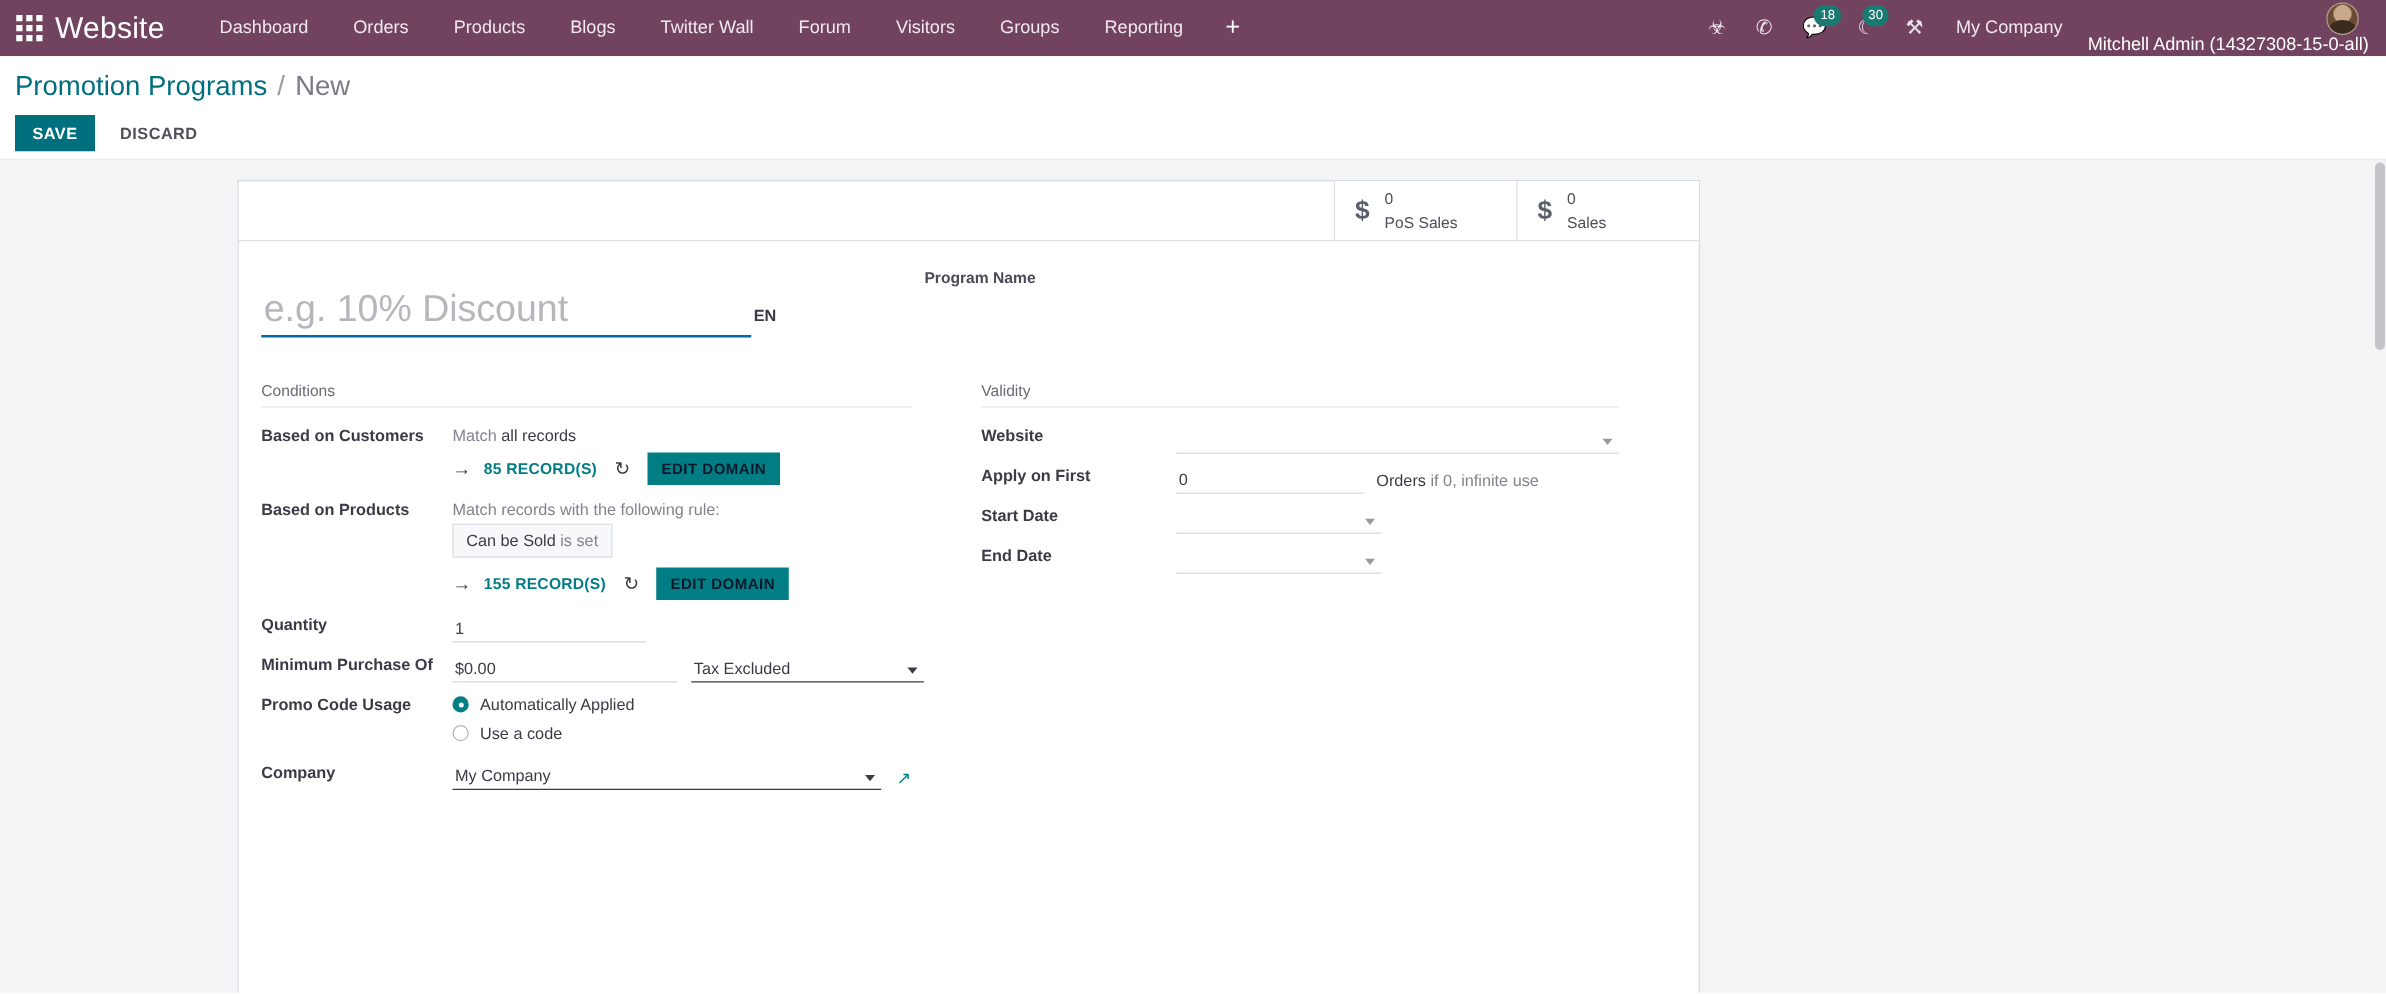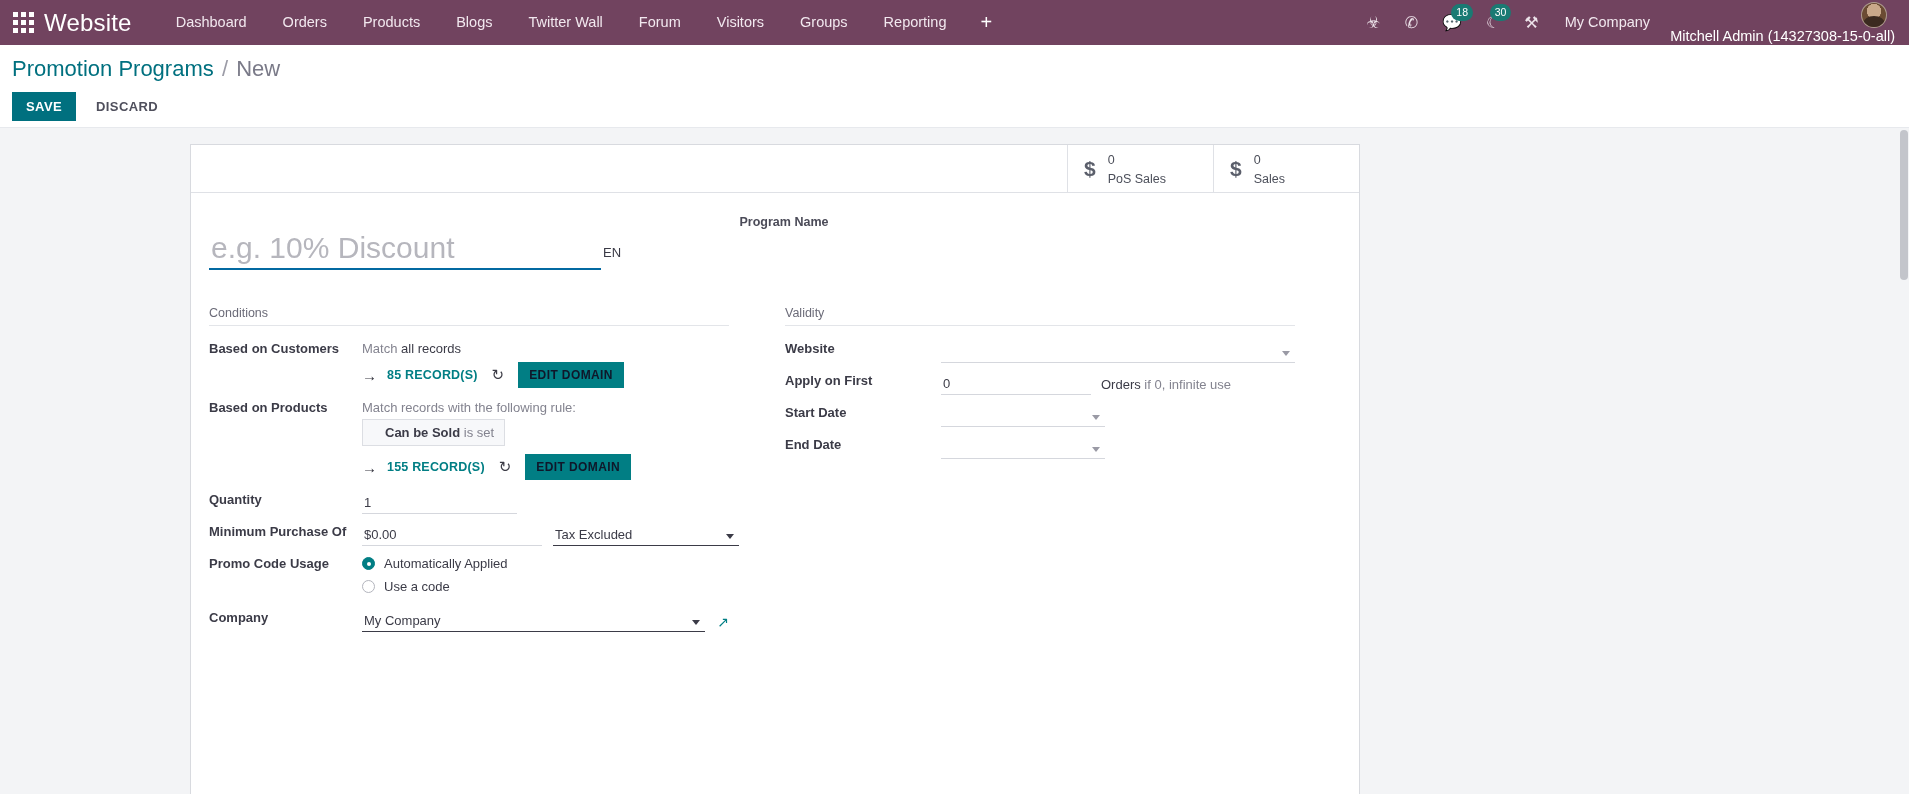--- a/index.html
+++ b/index.html
@@ -198,21 +198,21 @@
     padding: 0 0 3px 2px;
     flex: 1 1 auto;
     font-family: "Liberation Sans", sans-serif;
     background: transparent;
     caret-color: #2b2b33;
   }
   .title-input::placeholder { color: #b6b6bd; }
   .lang-badge {
     font-size: 13px;
     color: #3a3a46;
-    font-weight: normal;
+    font-weight: bold;
     padding: 0 0 8px 6px;
     cursor: pointer;
   }
 
   .columns { display: flex; margin-top: 36px; }
   .col { width: 50%; padding: 0 46px 0 18px; }
   .col-right { padding-left: 10px; padding-right: 64px; }
 
   .group-title {
     font-size: 12.5px;
@@ -266,21 +266,21 @@
   }
   .rule-chip {
     display: inline-block;
     border: 1px solid #dcdee3;
     background: #f7f8fa;
     padding: 5px 10px;
     font-size: 13px;
     color: #3b3b47;
     margin: 4px 0 2px 0;
   }
-  .rule-chip b { font-weight: bold; margin-left: 12px; }
+  .rule-chip b { font-weight: normal; }
   .rule-chip .rule-op { color: #83838f; font-weight: normal; }
 
   .inp-line {
     border: none;
     border-bottom: 1px solid #d5d7dd;
     outline: none;
     font-size: 13px;
     color: #3b3b47;
     padding: 3px 2px;
     background: transparent;

